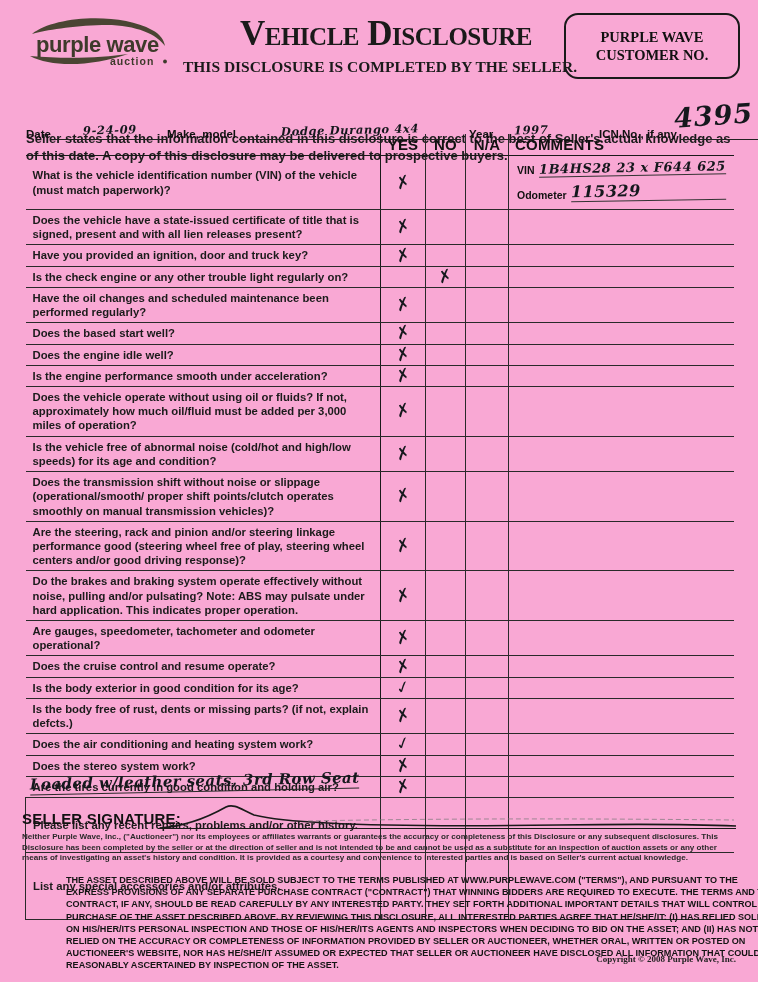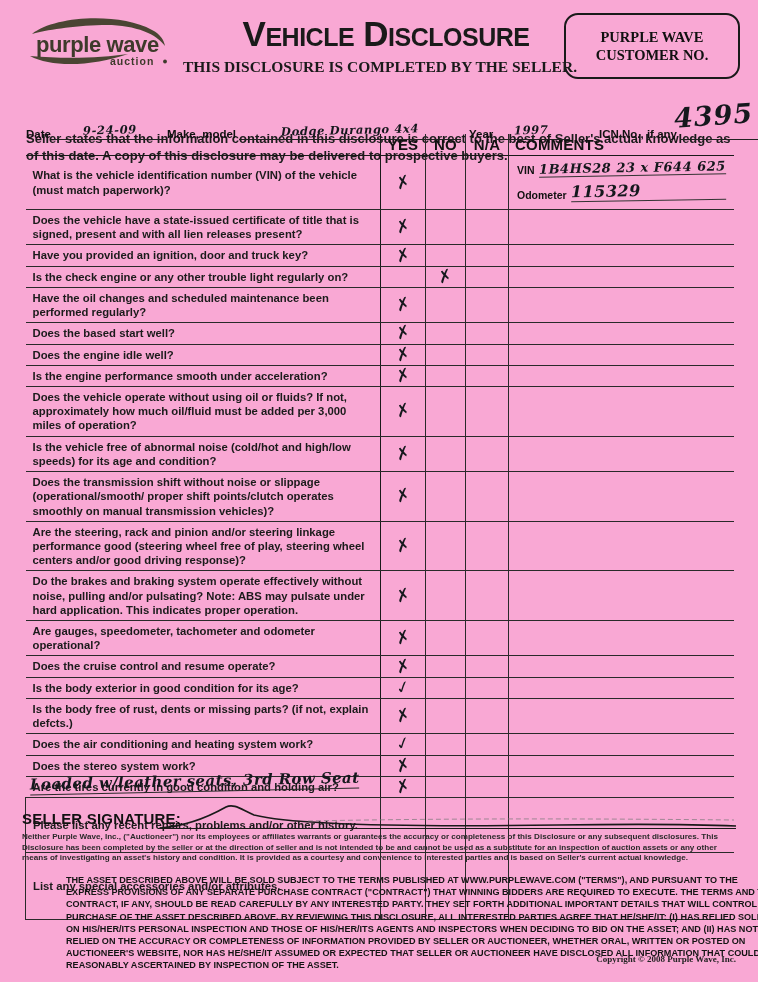--- a/index.html
+++ b/index.html
@@ -32,21 +32,21 @@
     height: 56px;
   }
   #logo svg { display:block; }
 
   #doc-title {
     position: absolute;
     left: 212px;
     top: 16px;
     width: 348px;
     text-align: center;
-    font-family: Liberation Sans, sans-serif;
+    font-family: Liberation Serif, serif;
     font-weight: bold;
     font-size: 35px;
     letter-spacing: -0.5px;
     line-height: 1;
     color: #1a1a1a;
     font-variant: small-caps;
   }
   #doc-subtitle {
     position: absolute;
     left: 180px;

